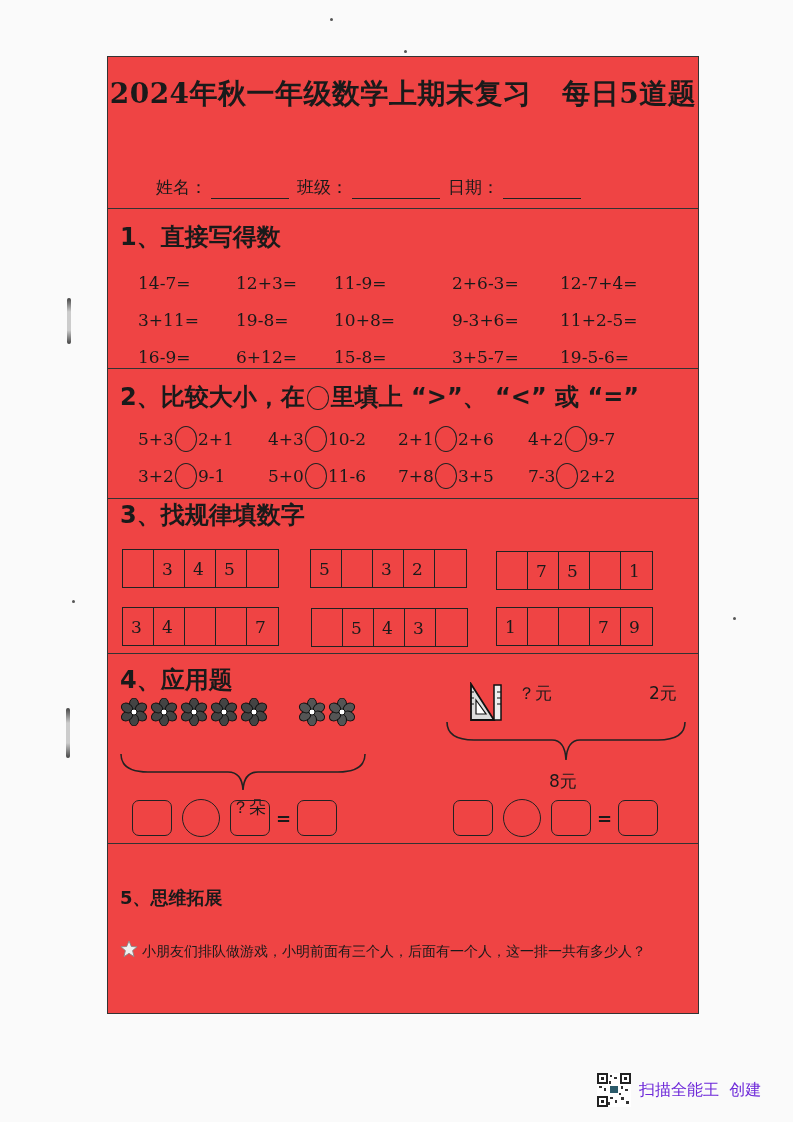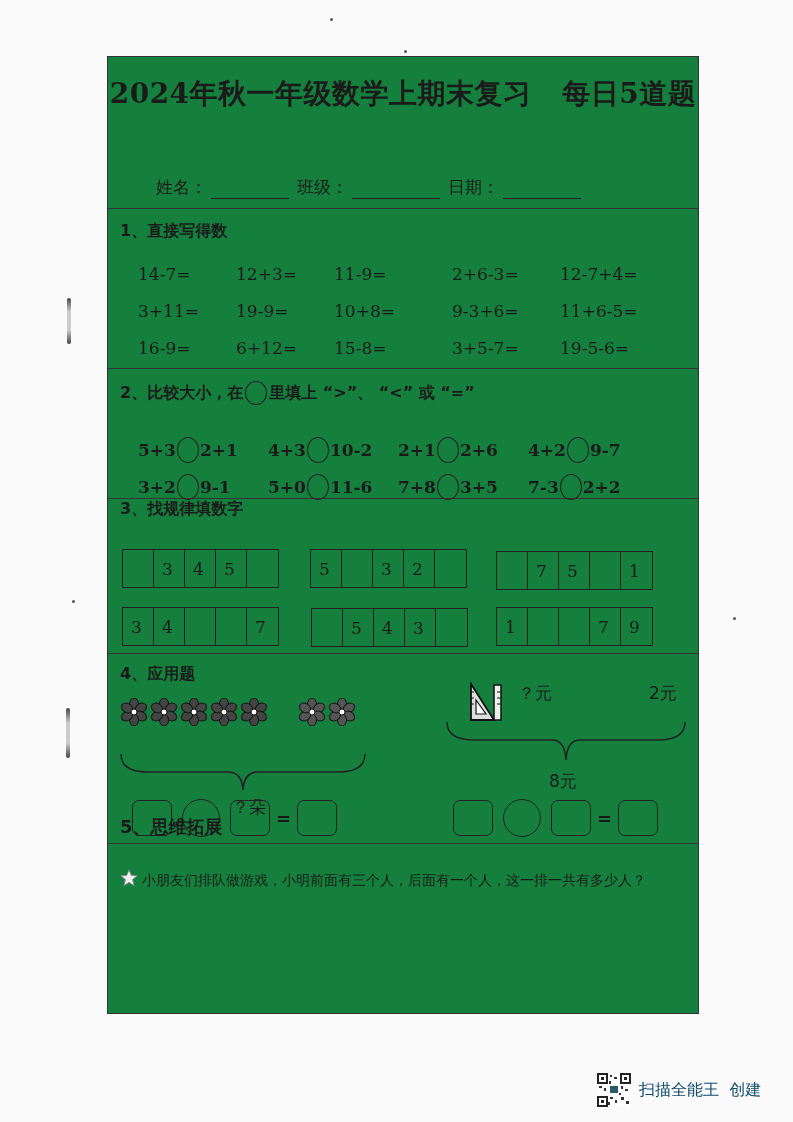--- a/index.html
+++ b/index.html
@@ -1,59 +1,59 @@
 <!DOCTYPE html>
 <html><head>
 <meta charset="utf-8">
 <style>
   * { box-sizing: border-box; margin: 0; padding: 0; }
   html, body { width: 793px; height: 1122px; background: #fafafa; overflow: hidden; }
   body { position: relative; font-family: "DejaVu Serif", "Liberation Serif", serif; color: #1a1a1a; }
 
   .sheet {
     position: absolute; left: 107px; top: 56px; width: 592px; height: 958px;
-    border: 1.5px solid #333; background: #15803d;
+    border: 1.5px solid #333; background: #ef4444;
   }
   .section { position: absolute; left: 0; width: 100%; border-bottom: 1.5px solid #333; }
   .sec-header { top: 0; height: 152px; }
   .sec-1 { top: 152px; height: 160px; }
   .sec-2 { top: 312px; height: 130px; }
   .sec-3 { top: 442px; height: 155px; }
   .sec-4 { top: 597px; height: 190px; }
-  .sec-5 { top: 750px; height: 171px; border-bottom: none; }
+  .sec-5 { top: 821px; height: 171px; border-bottom: none; }
 
   .title1 {
     position: absolute; top: 18px; left: 0; width: 100%; text-align: center;
     font-size: 28px; font-weight: bold; letter-spacing: 0.5px; white-space: pre;
     font-family: "DejaVu Serif", serif;
   }
   .title2 {
     position: absolute; top: 67px; left: 0; width: 100%; text-align: center;
     font-size: 28px; font-weight: bold; white-space: pre;
   }
   .info-row {
     position: absolute; top: 119px; left: 48px; font-size: 17px;
     font-family: "DejaVu Sans", sans-serif; display: flex; align-items: flex-end;
   }
   .info-row .blank { display: inline-block; border-bottom: 1.5px solid #222; height: 18px; margin: 0 8px 0 4px; }
 
   .sec-title {
-    position: absolute; left: 12px; font-size: 16px; font-weight: bold;
+    position: absolute; left: 12px; font-size: 24px; font-weight: bold;
     font-family: "DejaVu Sans", sans-serif;
   }
 
   
   .calc-grid { position: absolute; left: 30px; top: 55px; }
-  .calc-row { display: flex; height: 37px; align-items: flex-start; }
+  .calc-row { display: flex; height: 37px; align-items: center; }
   .calc-cell { width: 98px; font-size: 17px; }
   .calc-cell:nth-child(4) { width: 108px; margin-left: 20px; }
 
   
   .cmp-grid { position: absolute; left: 30px; top: 57px; }
-  .cmp-row { display: flex; height: 37px; align-items: flex-end; font-weight: bold; }
+  .cmp-row { display: flex; height: 37px; align-items: flex-start; }
   .cmp-cell { width: 130px; font-size: 17px; display: flex; align-items: center; }
   .cmp-circle { display: inline-block; width: 22px; height: 26px; border: 1.5px solid #222; border-radius: 50%; margin: 0 1px; }
   .title-circle { display: inline-block; width: 22px; height: 24px; border: 1.5px solid #222; border-radius: 50%; vertical-align: middle; margin: 0 2px; }
 
   
   .seq { position: absolute; display: flex; height: 39px; border: 1.5px solid #222; }
   .seq-cell {
     width: 31px; height: 100%; border-right: 1.5px solid #222;
     font-size: 17px; display: flex; align-items: center; padding-left: 8px;
   }
@@ -79,21 +79,21 @@
   .answer-row { position: absolute; top: 144px; left: 12px; font-size: 18px; font-family: "DejaVu Sans", sans-serif; display: flex; align-items: flex-end; }
   .answer-line { display: inline-block; border-bottom: 1.5px solid #222; height: 20px; }
 
   
   .punch { position: absolute; width: 4px; background: linear-gradient(#444, #ccc 30%, #ccc 70%, #444); border-radius: 2px; }
   .speck { position: absolute; width: 3px; height: 3px; background: #555; border-radius: 50%; }
 
   
   .footer { position: absolute; left: 597px; top: 1073px; display: flex; align-items: center; }
   .qr { width: 34px; height: 34px; }
-  .footer-text { margin-left: 8px; font-size: 16px; color: #0c4a6e; font-family: "DejaVu Sans", sans-serif; white-space: pre; }
+  .footer-text { margin-left: 8px; font-size: 16px; color: #6d28d9; font-family: "DejaVu Sans", sans-serif; white-space: pre; }
 </style>
 </head>
 <body>
 
 <div class="punch" style="left:67px; top:298px; height:46px;"></div>
 <div class="punch" style="left:66px; top:708px; height:50px;"></div>
 <div class="speck" style="left:330px; top:18px;"></div>
 <div class="speck" style="left:404px; top:50px;"></div>
 <div class="speck" style="left:72px; top:600px;"></div>
 <div class="speck" style="left:733px; top:617px;"></div>
@@ -117,24 +117,24 @@
     <div class="calc-grid">
       <div class="calc-row">
         <span class="calc-cell">14-7=</span>
         <span class="calc-cell">12+3=</span>
         <span class="calc-cell">11-9=</span>
         <span class="calc-cell">2+6-3=</span>
         <span class="calc-cell">12-7+4=</span>
       </div>
       <div class="calc-row">
         <span class="calc-cell">3+11=</span>
-        <span class="calc-cell">19-9=</span>
+        <span class="calc-cell">19-8=</span>
         <span class="calc-cell">10+8=</span>
         <span class="calc-cell">9-3+6=</span>
-        <span class="calc-cell">11+6-5=</span>
+        <span class="calc-cell">11+2-5=</span>
       </div>
       <div class="calc-row">
         <span class="calc-cell">16-9=</span>
         <span class="calc-cell">6+12=</span>
         <span class="calc-cell">15-8=</span>
         <span class="calc-cell">3+5-7=</span>
         <span class="calc-cell">19-5-6=</span>
       </div>
     </div>
   </div>

